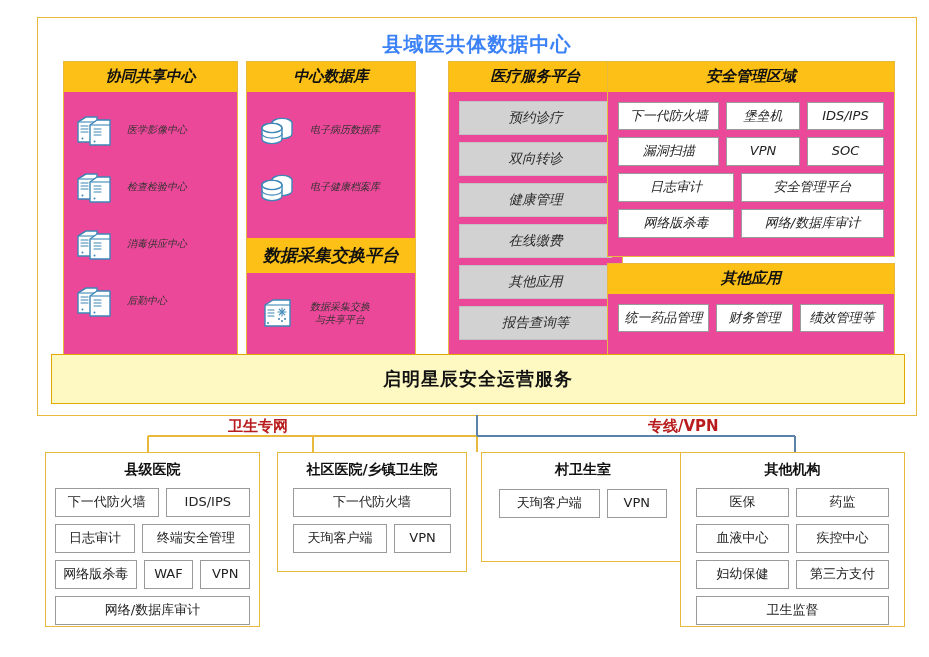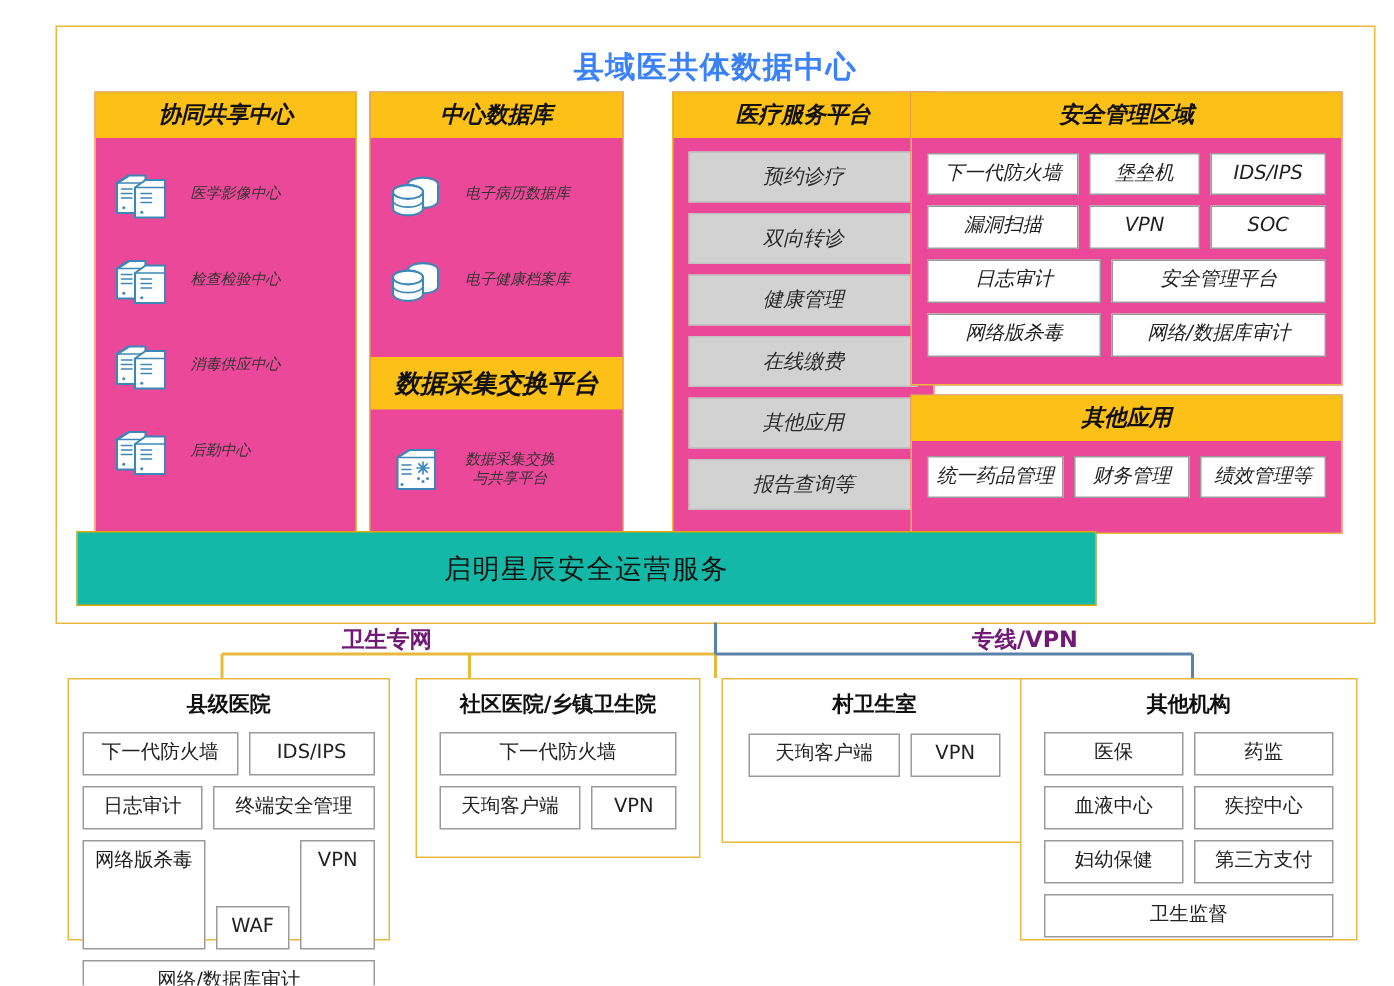--- a/index.html
+++ b/index.html
@@ -105,44 +105,44 @@
     gap: 7px;
     margin-bottom: 7px;
   }
   .chip-row:last-child { margin-bottom: 0; }
   .chip-row > .chip { flex: 1 1 0; min-width: 0; }
 
   
   #soc-bar {
     position: absolute;
     left: 13px; bottom: 11px;
-    width: 680px; height: 50px;
-    background: #14b8a6;
+    width: 854px; height: 50px;
+    background: #fef9c3;
     border: 1px solid #e0a800;
     display: flex;
     align-items: center;
     justify-content: center;
     font-size: 18px;
-    font-weight: 400;
+    font-weight: 700;
     color: #111;
     letter-spacing: 1px;
   }
 
   
   #connectors {
     position: absolute;
     left: 0; top: 410px;
     width: 929px; height: 70px;
     pointer-events: none;
   }
   .conn-label {
     position: absolute;
     font-size: 15px;
     font-weight: 600;
-    color: #701a75;
+    color: #b91c1c;
     background: transparent;
     white-space: nowrap;
   }
 
   
   .inst {
     position: absolute;
     border: 1.5px solid #e8b93c;
     background: #fff;
     padding: 8px 9px 9px;
@@ -421,21 +421,21 @@
   <div class="chip-row">
     <div class="chip" style="flex:1.25;">下一代防火墙</div>
     <div class="chip">IDS/IPS</div>
   </div>
   <div class="chip-row">
     <div class="chip" style="flex:0.9;">日志审计</div>
     <div class="chip" style="flex:1.25;">终端安全管理</div>
   </div>
   <div class="chip-row">
     <div class="chip" style="flex:1.5;">网络版杀毒</div>
-    <div class="chip" style="flex:0.85;margin-top:44px;">WAF</div>
+    <div class="chip" style="flex:0.85;">WAF</div>
     <div class="chip" style="flex:0.85;">VPN</div>
   </div>
   <div class="chip-row">
     <div class="chip">网络/数据库审计</div>
   </div>
 </div>
 
 <div class="inst" style="left:277px; top:452px; width:190px; height:120px;">
   <div class="inst-title">社区医院/乡镇卫生院</div>
   <div class="chip-row" style="padding:0 6px;">

